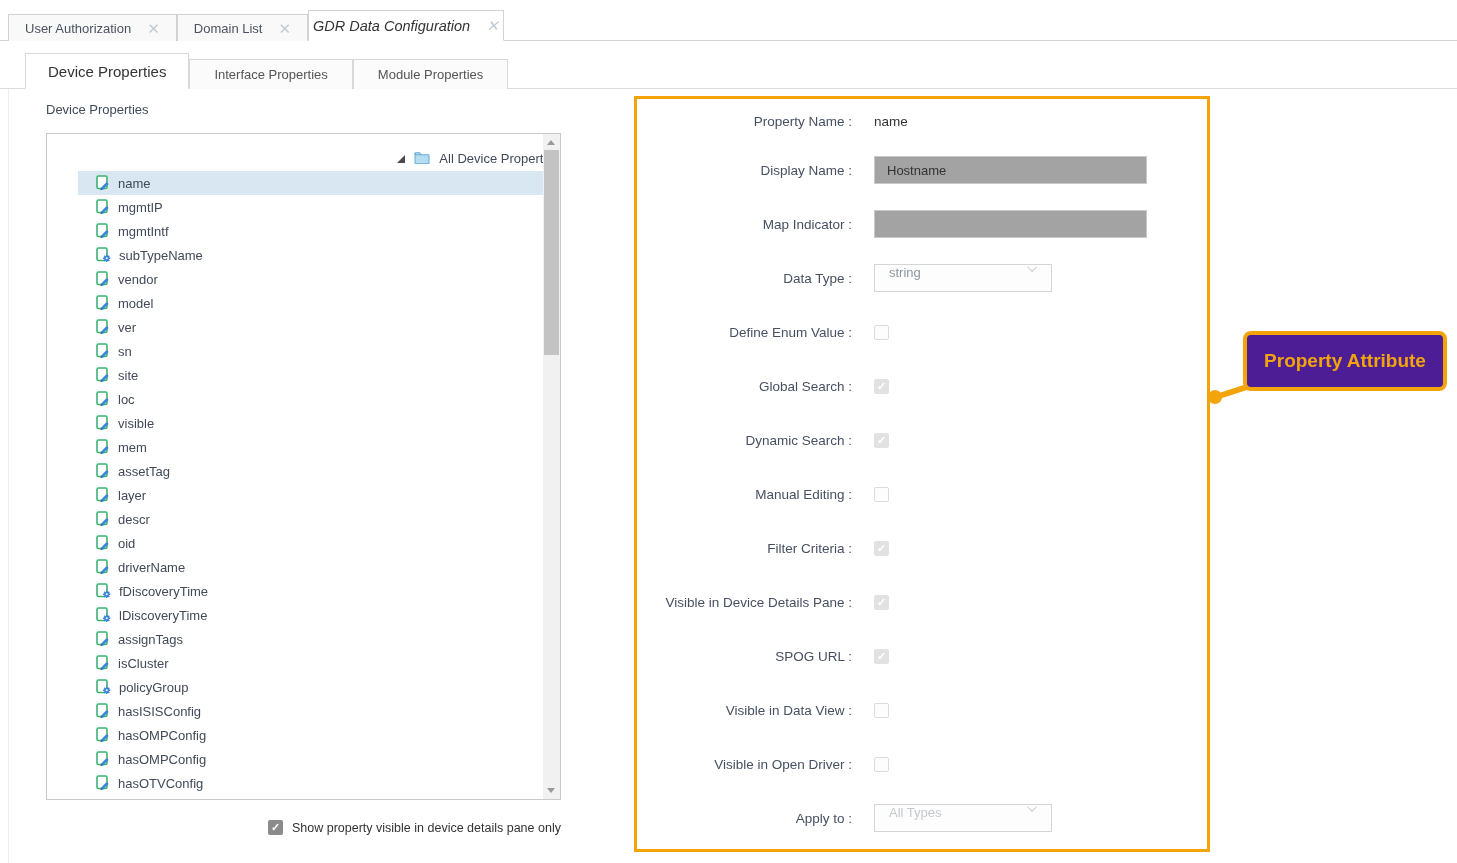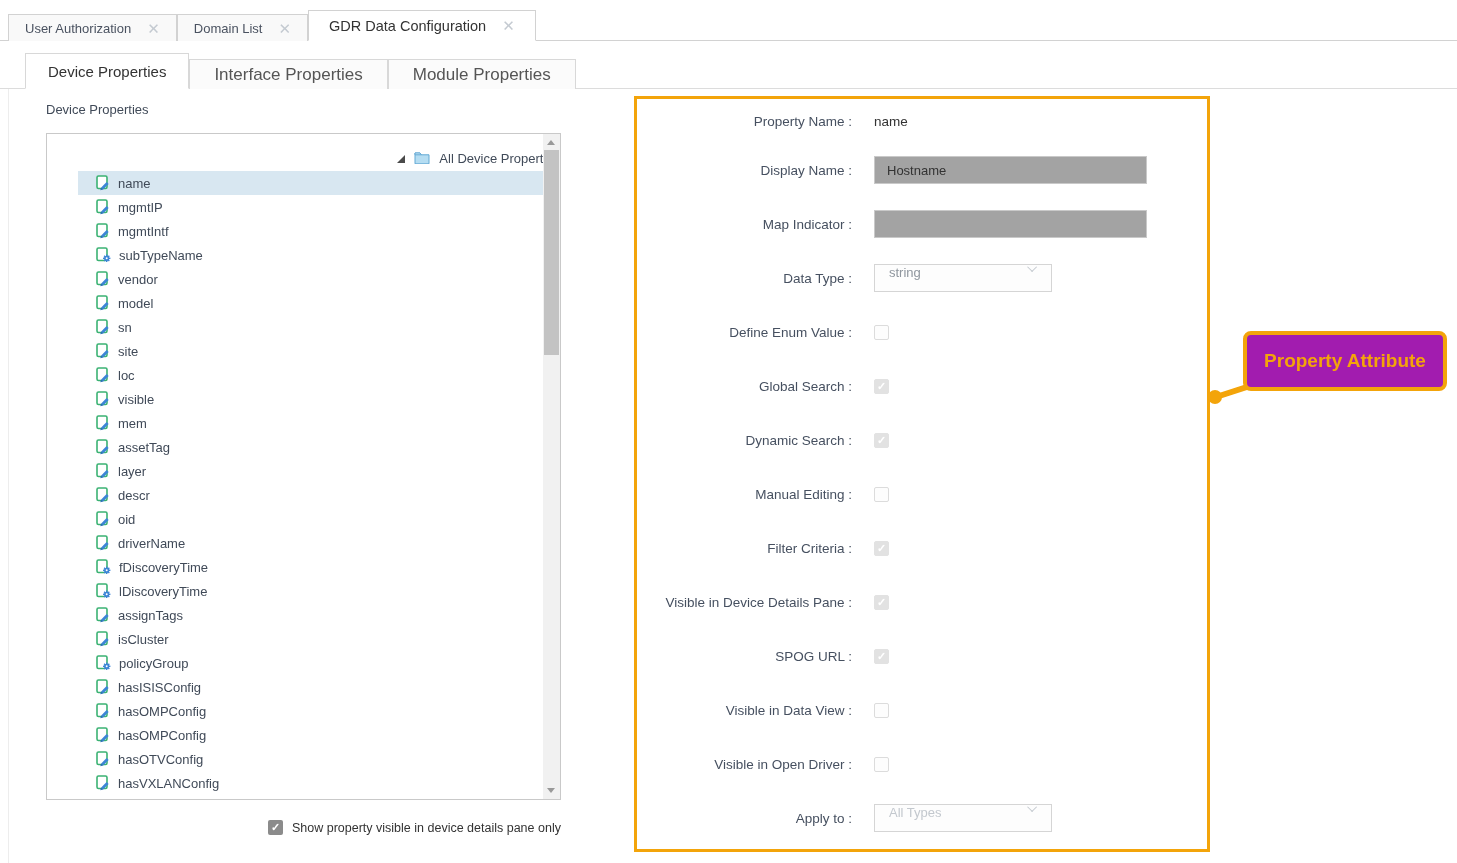--- a/index.html
+++ b/index.html
@@ -6,28 +6,28 @@
   * { margin:0; padding:0; box-sizing:border-box; }
   html,body { background:#fff; }
   body { font-family:"Liberation Sans", sans-serif; }
   #screen { position:relative; width:1457px; height:863px; background:#fff; overflow:hidden; }
 
   
   .top-tabbar { position:absolute; left:0; top:0; width:100%; height:41px;
     border-bottom:1px solid #d2d2d2; display:flex; align-items:flex-end; padding-left:8px; background:#fff; z-index:5; }
   .tab { display:flex; align-items:center; gap:16px; border:1px solid #d2d2d2; border-bottom:none;
     margin-bottom:-1px; padding:0 16px; height:27px; background:#f9f9f9; font-size:13px; color:#4a5260; white-space:nowrap;margin-top:41px; }
-  .tab.active { height:31px; background:#fff; font-size:14.5px; color:#333; border-bottom:1px solid #fff; padding:0 20px; }
+  .tab.active { height:31px; background:#fff; font-size:14.5px; color:#333; border-bottom:1px solid #fff; padding:0 4px;font-style:italic; }
   .tab .close { color:#c4cad1; font-size:15px; line-height:1; }
 
   
   .subtab-bar { position:absolute; left:0; top:41px; width:100%; height:48px;
     border-bottom:1px solid #dcdcdc; display:flex; align-items:flex-end; padding-left:25px; background:#fff; z-index:4; }
   .subtab { display:flex; align-items:center; border:1px solid #d8d8d8; border-bottom:none; margin-bottom:-1px;
-    height:30px; padding:0 24px; background:#fbfbfb; font-size:17px; color:#555; white-space:nowrap; }
+    height:30px; padding:0 24px; background:#fbfbfb; font-size:13px; color:#555; white-space:nowrap; }
   .subtab.active { height:36px; background:#fff; border-bottom:1px solid #fff; font-size:15px; color:#333; padding:0 22px; }
 
   .page-left-border { position:absolute; left:8px; top:41px; bottom:0; width:0; border-left:1px solid #ededed; }
 
   
   .panel-title { position:absolute; left:46px; top:102px; font-size:13px; color:#404a58; }
   .tree-panel { position:absolute; left:46px; top:133px; width:515px; height:667px;
     border:1px solid #c9c9c9; background:#fff; overflow:hidden; }
   .tree-root-row { margin:12px 0 0 14px; height:25px; display:flex; align-items:center; gap:9px;
     font-size:13px; color:#404a58;justify-content:flex-end; }
@@ -66,21 +66,21 @@
     padding:0 14px; font-size:13px; color:#8f969e; display:flex; justify-content:space-between; }
   .select-box.ghost { color:#c3c8ce; }
   .chev { width:7px; height:7px; border-left:1.5px solid #c5cad0; border-bottom:1.5px solid #c5cad0;
     transform:rotate(-45deg) translateY(-2px); }
   .cb { width:15px; height:15px; border-radius:2px; background:#fdfdfd; border:1px solid #dcdcdc; }
   .cb.checked { background:#e2e2e2; border-color:#e2e2e2; display:flex; align-items:center; justify-content:center; }
   .cb.checked::after { content:"\2713"; color:#fff; font-size:11px; font-weight:bold; }
 
   
   .callout-box { position:absolute; left:1243px; top:331px; width:204px; height:60px;
-    border:4px solid var(--accent); border-radius:8px; background:#a21caf;
+    border:4px solid var(--accent); border-radius:8px; background:#4c1d95;
     display:flex; align-items:center; justify-content:center; z-index:6; }
   .callout-text { font-size:19px; font-weight:bold; color:var(--accent); white-space:nowrap; }
   .callout-connector { position:absolute; left:1206px; top:378px; z-index:6; }
 </style>
 </head>
 <body>
 
 <div id="screen">
 
   <div class="top-tabbar">
@@ -191,20 +191,30 @@
         <span class="tree-label">model</span>
       </div>
         <div class="tree-row">
         <span class="icon-slot">
             <svg width="14" height="16" viewBox="0 0 14 16">
     <rect x="1" y="1" width="10" height="12.5" rx="1.5" fill="#ffffff" stroke="#3bb273" stroke-width="1.6"></rect>
     <path d="M5.2 12.4 L10.6 7.0 L12.6 9.0 L7.2 14.4 Z" fill="#3c85d6"></path>
     <path d="M5.2 12.4 L7.2 14.4 L4.2 15.2 Z" fill="#2b6cb8"></path>
   </svg>
           </span>
+        <span class="tree-label">ver</span>
+      </div>
+        <div class="tree-row">
+        <span class="icon-slot">
+            <svg width="14" height="16" viewBox="0 0 14 16">
+    <rect x="1" y="1" width="10" height="12.5" rx="1.5" fill="#ffffff" stroke="#3bb273" stroke-width="1.6"></rect>
+    <path d="M5.2 12.4 L10.6 7.0 L12.6 9.0 L7.2 14.4 Z" fill="#3c85d6"></path>
+    <path d="M5.2 12.4 L7.2 14.4 L4.2 15.2 Z" fill="#2b6cb8"></path>
+  </svg>
+          </span>
         <span class="tree-label">sn</span>
       </div>
         <div class="tree-row">
         <span class="icon-slot">
             <svg width="14" height="16" viewBox="0 0 14 16">
     <rect x="1" y="1" width="10" height="12.5" rx="1.5" fill="#ffffff" stroke="#3bb273" stroke-width="1.6"></rect>
     <path d="M5.2 12.4 L10.6 7.0 L12.6 9.0 L7.2 14.4 Z" fill="#3c85d6"></path>
     <path d="M5.2 12.4 L7.2 14.4 L4.2 15.2 Z" fill="#2b6cb8"></path>
   </svg>
           </span>

